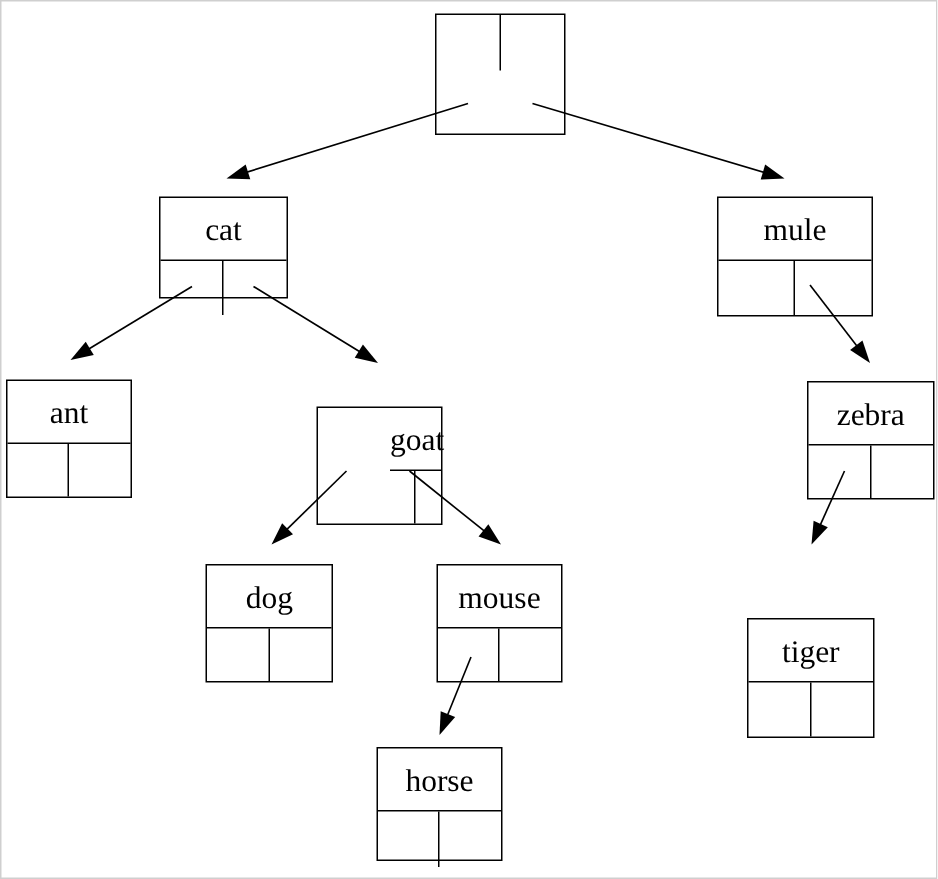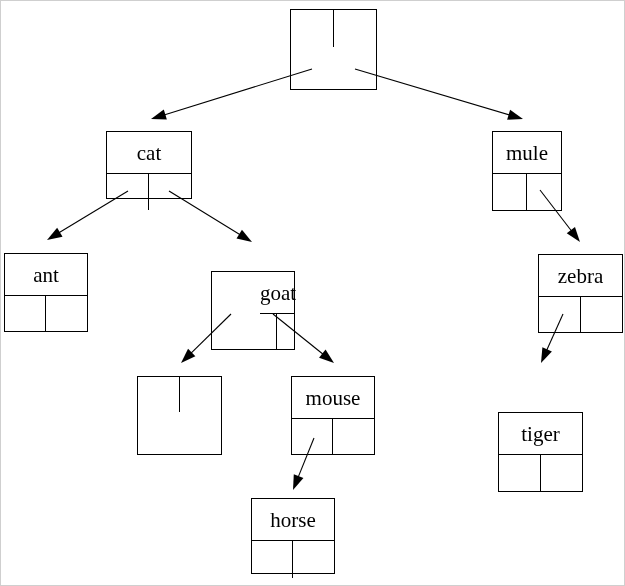--- a/index.html
+++ b/index.html
@@ -103,21 +103,21 @@
           <div class="ptr ptr-right"></div>
         </div>
       </div>
       <div class="node" style="left: 105px; top: 130px; width: 86px; height: 68px;">
         <div class="node-label">cat</div>
         <div class="node-ptrs" style="height: 36px;">
           <div class="ptr ptr-left"></div>
           <div class="ptr ptr-right"></div>
         </div>
       </div>
-      <div class="node" style="left: 491px; top: 130px; width: 70px; height: 80px;">
+      <div class="node" style="left: 477px; top: 130px; width: 104px; height: 80px;">
         <div class="node-label">mule</div>
         <div class="node-ptrs" style="height: 36px;">
           <div class="ptr ptr-left"></div>
           <div class="ptr ptr-right"></div>
         </div>
       </div>
       <div class="node" style="left: 3px; top: 252px; width: 84px; height: 79px;">
         <div class="node-label">ant</div>
         <div class="node-ptrs" style="height: 35px;">
           <div class="ptr ptr-left"></div>
@@ -132,20 +132,21 @@
         </div>
       </div>
       <div class="node" style="left: 537px; top: 253px; width: 85px; height: 79px;">
         <div class="node-label">zebra</div>
         <div class="node-ptrs" style="height: 35px;">
           <div class="ptr ptr-left"></div>
           <div class="ptr ptr-right"></div>
         </div>
       </div>
       <div class="node" style="left: 136px; top: 375px; width: 85px; height: 79px;">
+        <div class="node-label">dog</div>
         <div class="node-ptrs" style="height: 35px;">
           <div class="ptr ptr-left"></div>
           <div class="ptr ptr-right"></div>
         </div>
       </div>
       <div class="node" style="left: 290px; top: 375px; width: 84px; height: 79px;">
         <div class="node-label">mouse</div>
         <div class="node-ptrs" style="height: 35px;">
           <div class="ptr ptr-left"></div>
           <div class="ptr ptr-right"></div>

